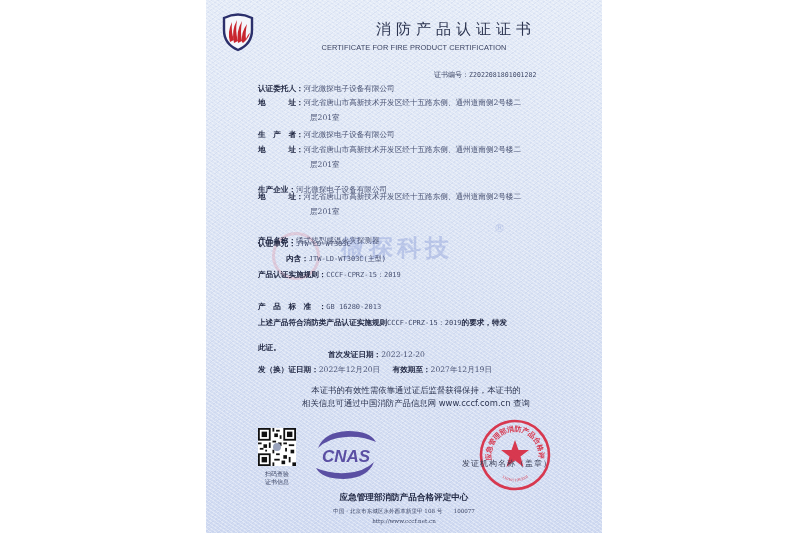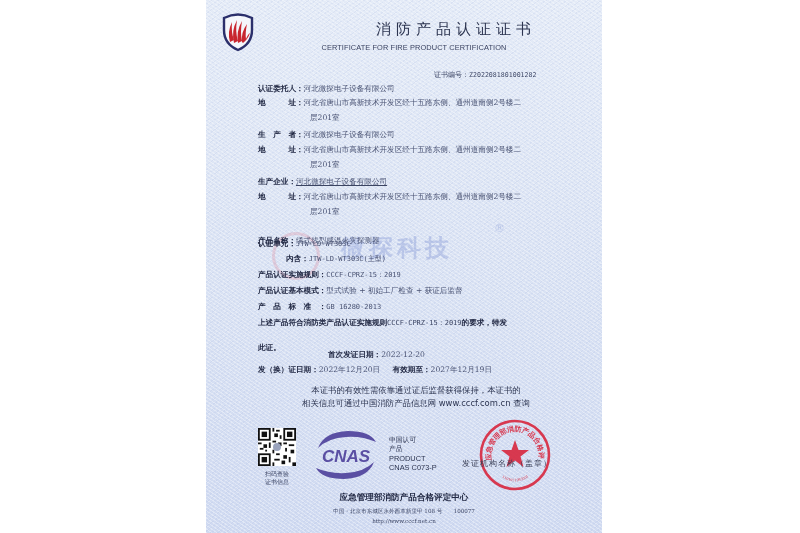--- a/index.html
+++ b/index.html
@@ -102,42 +102,39 @@
   <div class="cont" style="top:113px;">层201室</div>
 
   <div class="row" style="top:130px;">
     <span class="lbl">生　产　者：</span><span class="val">河北微探电子设备有限公司</span>
   </div>
   <div class="row" style="top:145px;">
     <span class="lbl">地　　　址：</span><span class="val">河北省唐山市高新技术开发区经十五路东侧、通州道南侧2号楼二</span>
   </div>
   <div class="cont" style="top:160px;">层201室</div>
 
-  <div class="row" style="top:177px;text-decoration:underline;">
+  <div class="row" style="top:185px;">
     <span class="lbl">生产企业：</span><span class="val">河北微探电子设备有限公司</span>
   </div>
   <div class="row" style="top:192px;">
     <span class="lbl">地　　　址：</span><span class="val">河北省唐山市高新技术开发区经十五路东侧、通州道南侧2号楼二</span>
   </div>
   <div class="cont" style="top:207px;">层201室</div>
 
   <div class="row" style="top:236px;">
     <span class="lbl">产品名称：</span><span class="val">缆式线型感温火灾探测器</span>
   </div>
   <div class="row" style="top:239px;">
     <span class="lbl">认证单元：</span><span class="val" style="font-family:'DejaVu Sans Mono',monospace;font-size:7px;">JTW-LD-WT303C</span>
   </div>
   <div class="row" style="top:254px; left:80px;">
     <span class="lbl">内含：</span><span class="val" style="font-family:'DejaVu Sans Mono',monospace;font-size:7px;">JTW-LD-WT303C(主型)</span>
   </div>
   <div class="row" style="top:270px;">
     <span class="lbl">产品认证实施规则：</span><span class="val" style="font-family:'DejaVu Sans Mono',monospace;font-size:7px;">CCCF-CPRZ-15：2019</span>
-  </div>
-  <div class="row" style="top:286px;">
-    <span class="lbl">产品认证基本模式：</span><span class="val">型式试验 + 初始工厂检查 + 获证后监督</span>
   </div>
   <div class="row" style="top:302px;">
     <span class="lbl">产　品　标　准　：</span><span class="val" style="font-family:'DejaVu Sans Mono',monospace;font-size:7px;">GB 16280-2013</span>
   </div>
 
   <div class="statement" style="top:318px;">
     <span>上述产品符合消防类产品认证实施规则</span><span class="mono" style="font-family:'DejaVu Sans Mono',monospace;font-size:7px;">CCCF-CPRZ-15：2019</span><span>的要求，特发</span>
   </div>
   <div class="statement" style="top:343px;">此证。</div>
 
@@ -193,26 +190,20 @@
   <div class="abs qr-cap">
     <div>扫码查验</div>
     <div>证书信息</div>
   </div>
 
   <svg class="abs cnas" viewBox="0 0 72 54">
     <path d="M8 20 Q14 4 38 3 Q60 3 66 14 Q52 8 36 9 Q18 10 8 20 Z" fill="#5a4fa3"></path>
     <path d="M64 34 Q58 50 34 51 Q12 51 6 40 Q20 46 36 45 Q54 44 64 34 Z" fill="#5a4fa3"></path>
     <text x="36" y="34" text-anchor="middle" font-family="Liberation Sans, sans-serif" font-size="17" font-weight="bold" font-style="italic" fill="#5a4fa3">CNAS</text>
   </svg>
-  <div class="abs cnas-text">
-    <div>中国认可</div>
-    <div>产品</div>
-    <div class="en">PRODUCT</div>
-    <div class="en">CNAS C073-P</div>
-  </div>
 
   <svg class="abs seal" viewBox="0 0 74 74">
     <defs>
       <path id="sealArc" d="M14 44 A24 24 0 1 1 60 44"></path>
       <path id="sealArcB" d="M22 58 A24 24 0 0 0 52 58"></path>
     </defs>
     <circle cx="37" cy="37" r="34" fill="none" stroke="#d7263d" stroke-width="2.6" opacity="0.9"></circle>
     <text font-size="7" font-weight="bold" fill="#d7263d" opacity="0.9"><textPath href="#sealArc" startOffset="2%">应急管理部消防产品合格评定中心</textPath></text>
     <text font-size="3.4" fill="#d7263d" opacity="0.9"><textPath href="#sealArcB" startOffset="8%">1101051983001</textPath></text>
     <polygon points="37,22 40.5,32 51,32 42.5,38.5 45.5,49 37,42.5 28.5,49 31.5,38.5 23,32 33.5,32" fill="#d7263d" opacity="0.9"></polygon>

